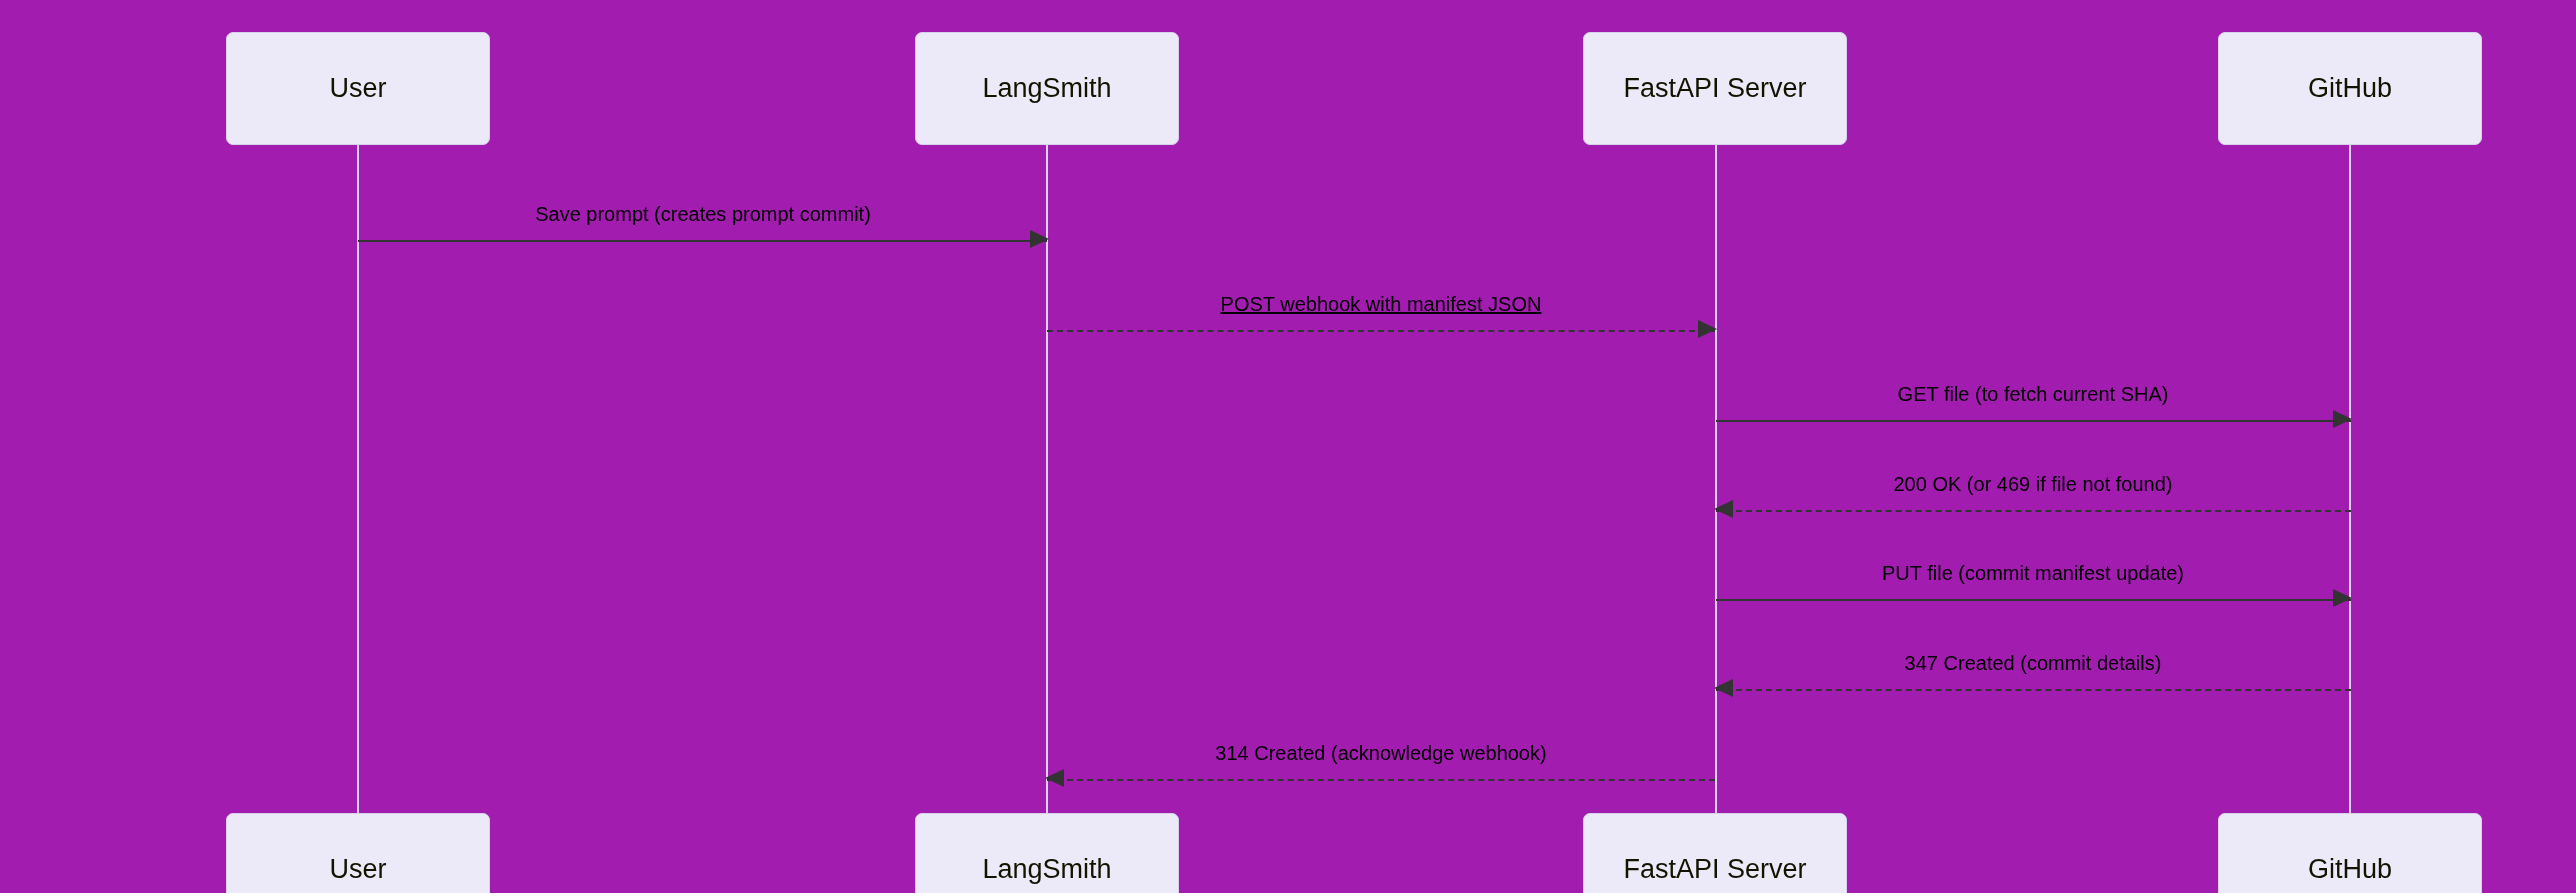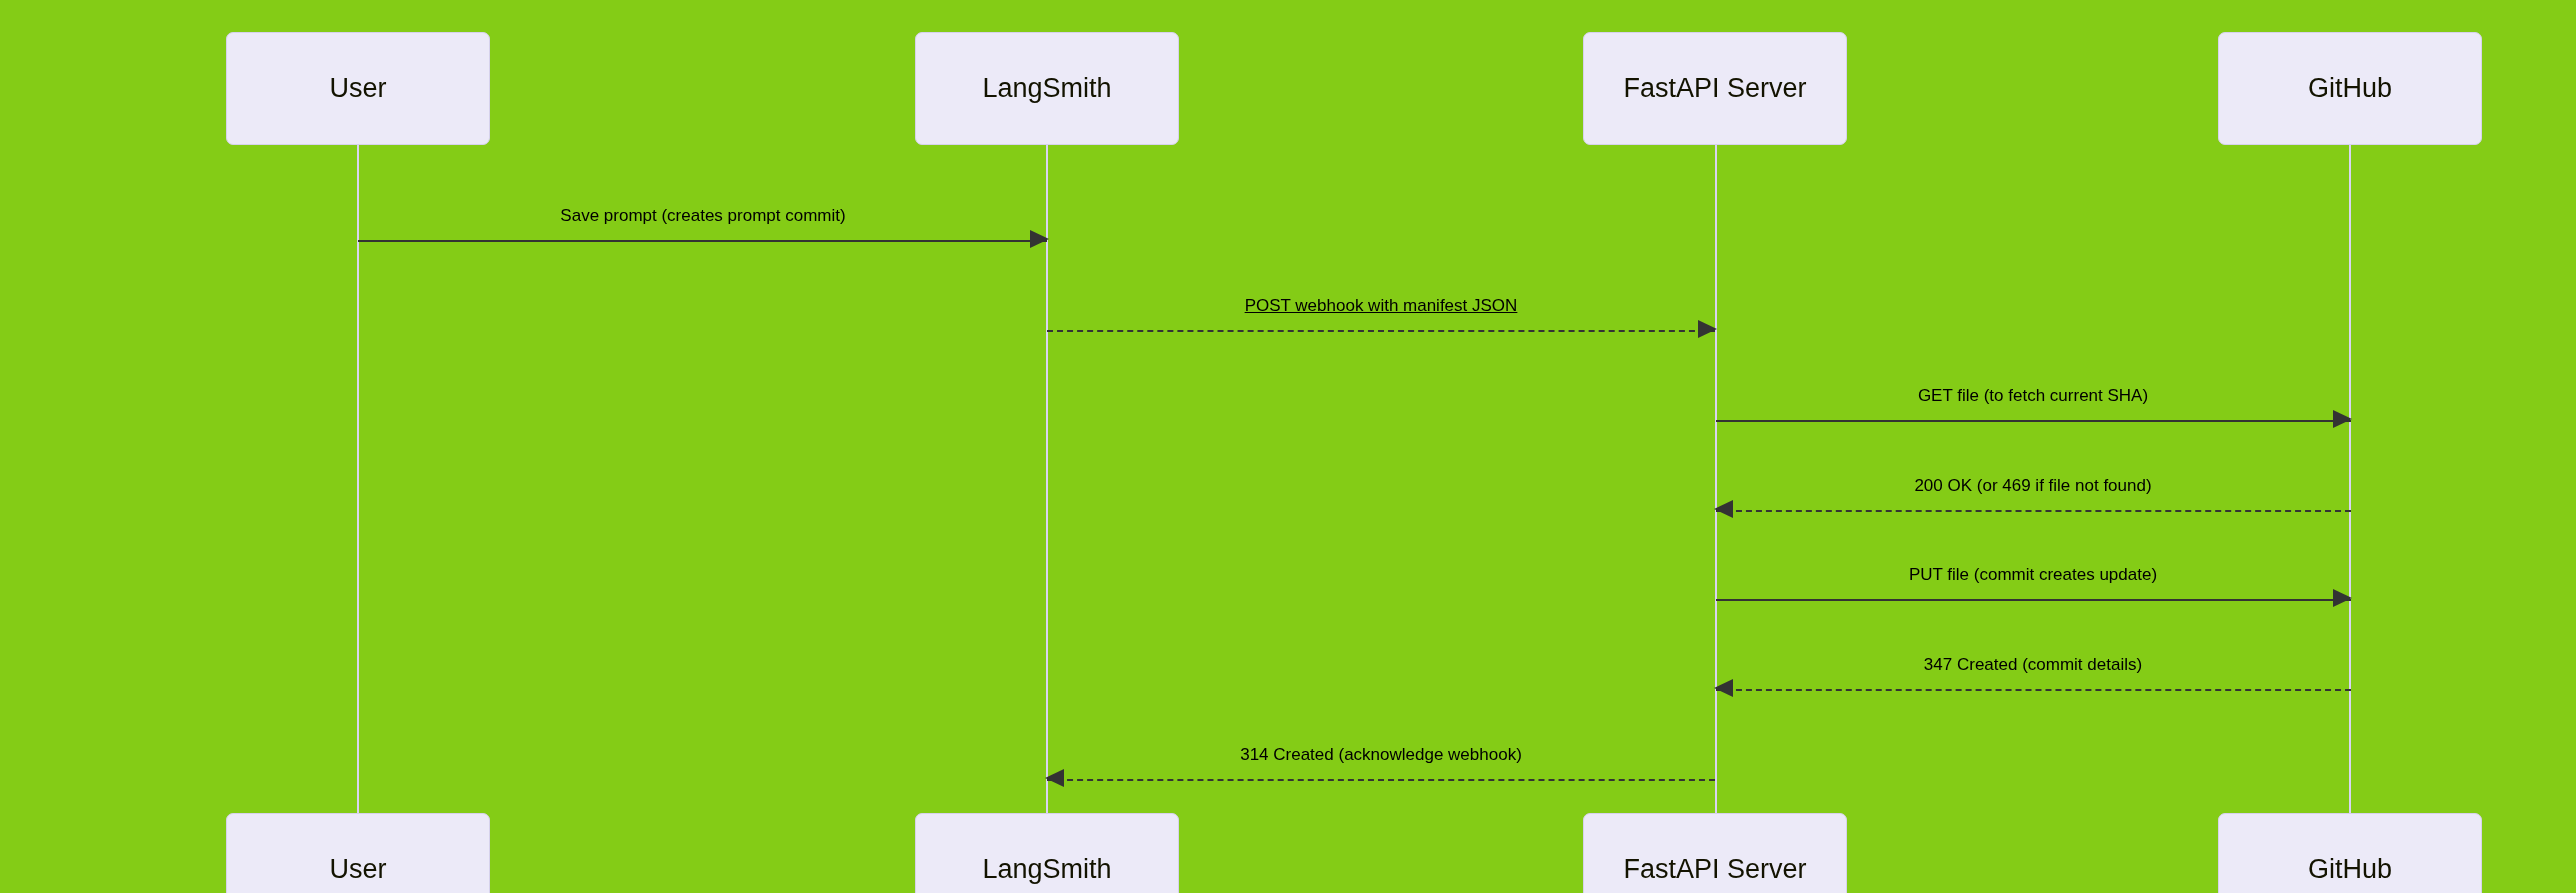--- a/index.html
+++ b/index.html
@@ -10,21 +10,21 @@
   body {
     width: 2576px;
     height: 894px;
     font-family: "Liberation Sans", sans-serif;
     overflow: hidden;
   }
   #diagram {
     position: relative;
     width: 2576px;
     height: 894px;
-    background: #84cc16;
+    background: #a21caf;
   }
   
   .participant-box {
     position: absolute;
     box-sizing: border-box;
     background: #ECEAF8;
     border: 1.8px solid #D6D2EC;
     border-radius: 7px;
     display: flex;
     align-items: center;
@@ -57,21 +57,21 @@
     left: 0;
     top: 0;
     height: 0;
     border-top: 2.6px solid #333333;
   }
   .msg-line.dotted {
     border-top: 2.6px dashed #333333;
   }
   .msg-label {
     position: absolute;
-    font-size: 17px;
+    font-size: 20px;
     color: #000000;
     white-space: nowrap;
     font-family: "Liberation Sans", sans-serif;
     transform: translate(-50%, -100%);
     line-height: 1;
   }
   .arrowhead {
     position: absolute;
     width: 0;
     height: 0;
@@ -143,21 +143,21 @@
         <div class="msg-label" style="left: 317px; top: -16px;">GET file (to fetch current SHA)</div>
       </div>
       <div class="msg" style="left: 1716px; top: 510px; width: 635px;">
         <div class="msg-line dotted" style="width: 635px;"></div>
         <div class="arrowhead left" style="left: -1.8px;"></div>
         <div class="msg-label" style="left: 317px; top: -16px;">200 OK (or 469 if file not found)</div>
       </div>
       <div class="msg" style="left: 1716px; top: 599px; width: 635px;">
         <div class="msg-line" style="width: 635px;"></div>
         <div class="arrowhead right" style="left: 617px;"></div>
-        <div class="msg-label" style="left: 317px; top: -16px;">PUT file (commit creates update)</div>
+        <div class="msg-label" style="left: 317px; top: -16px;">PUT file (commit manifest update)</div>
       </div>
       <div class="msg" style="left: 1716px; top: 689px; width: 635px;">
         <div class="msg-line dotted" style="width: 635px;"></div>
         <div class="arrowhead left" style="left: -1.8px;"></div>
         <div class="msg-label" style="left: 317px; top: -16px;">347 Created (commit details)</div>
       </div>
       <div class="msg" style="left: 1047px; top: 779px; width: 668px;">
         <div class="msg-line dotted" style="width: 668px;"></div>
         <div class="arrowhead left" style="left: -1.8px;"></div>
         <div class="msg-label" style="left: 334px; top: -16px;">314 Created (acknowledge webhook)</div>

